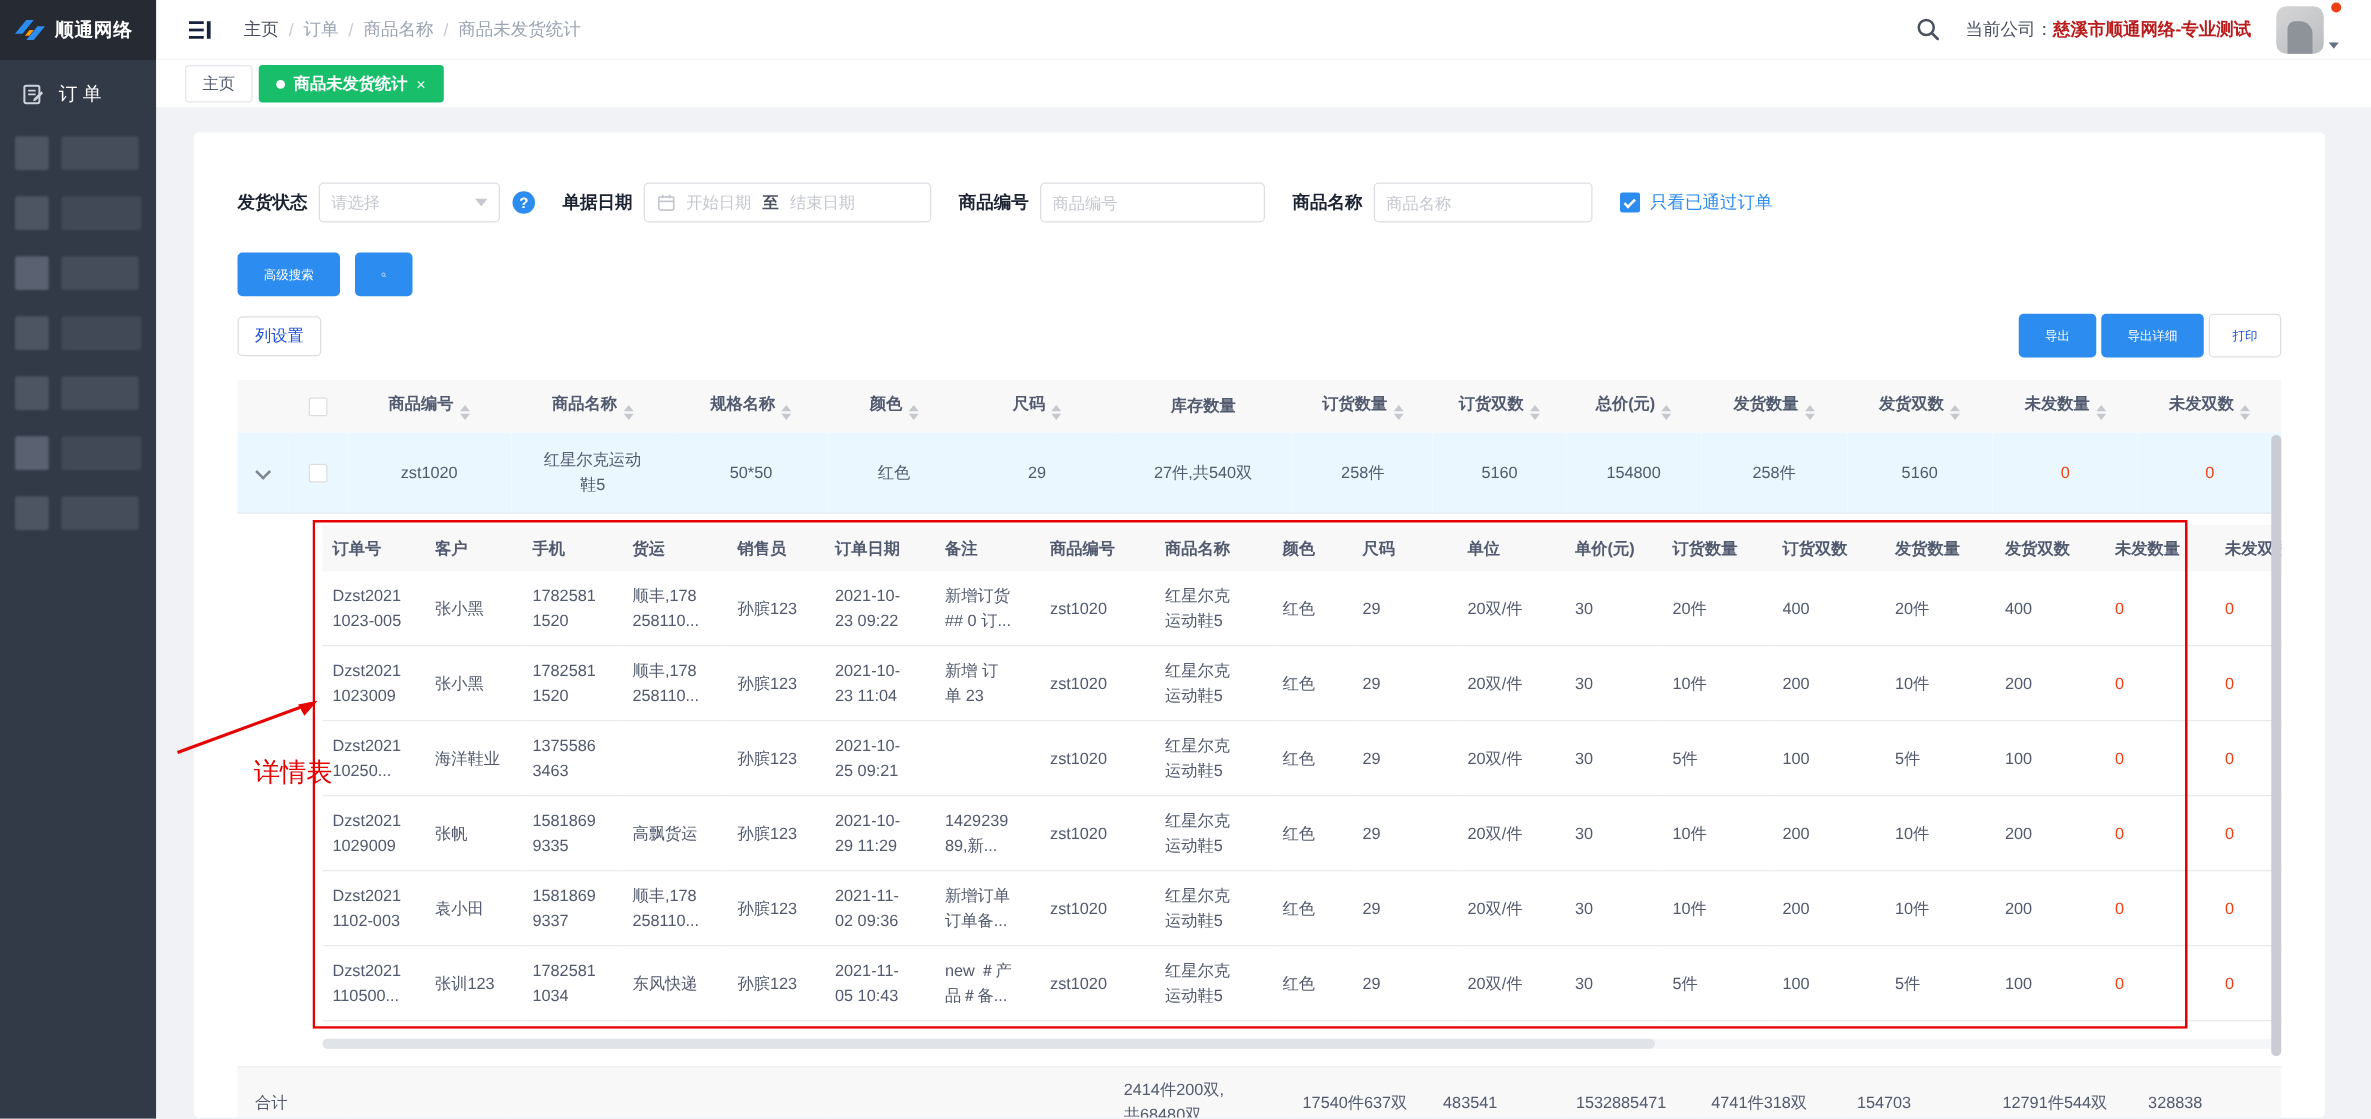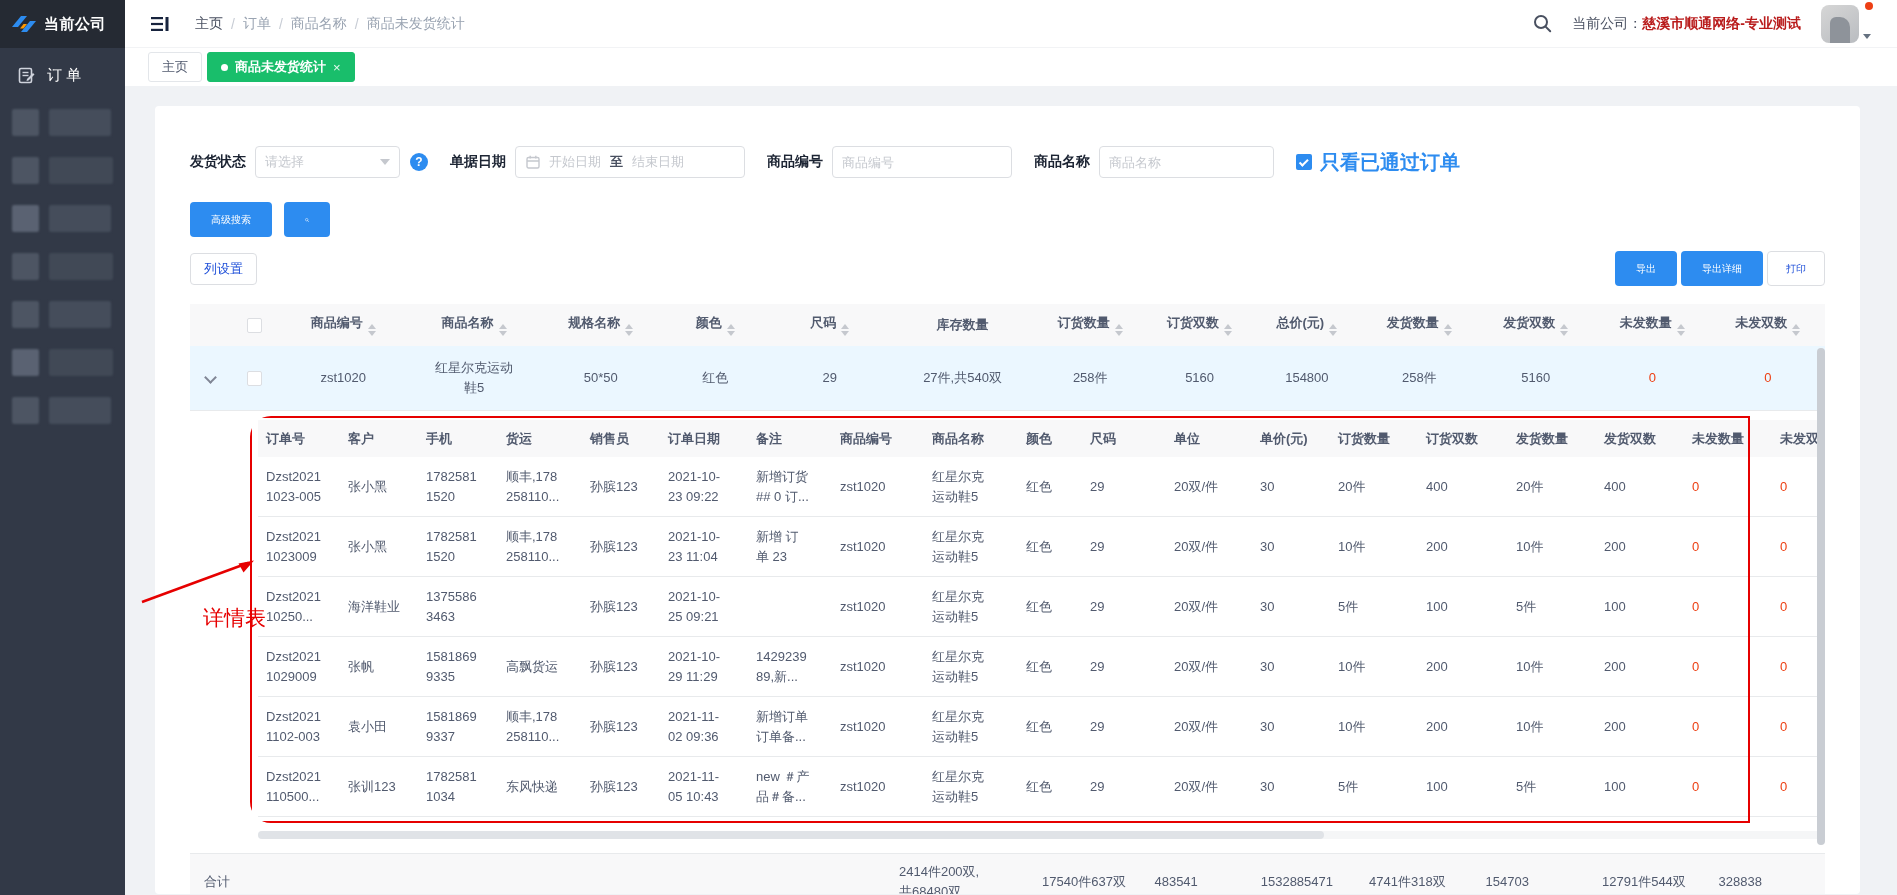--- a/index.html
+++ b/index.html
@@ -57,21 +57,21 @@
   .ph { color:#c5c8ce; font-size:13px; }
   .sel-caret { width:0; height:0; border-left:5px solid transparent; border-right:5px solid transparent; border-top:6px solid #c5c8ce; }
   .help { width:18px; height:18px; border-radius:50%; background:#2d8cf0; color:#fff; font-size:12px; font-weight:700; display:flex; align-items:center; justify-content:center; margin-left:10px; cursor:pointer; flex:none; }
   .date-input { width:230px; height:32px; border:1px solid #dcdee2; border-radius:4px; display:flex; align-items:center; gap:9px; padding:0 10px; cursor:pointer; background:#fff; }
   .date-to { color:#495060; font-size:13px; font-weight:700; }
   .inp { height:32px; border:1px solid #dcdee2; border-radius:4px; padding:0 9px; font-size:13px; color:#515a6e; outline:none; font-family:inherit; }
   .inp::placeholder { color:#c5c8ce; }
   .w180 { width:180px; } .w175 { width:175px; } .w200 { width:200px; }
   .cb { width:16px; height:16px; border-radius:2px; background:#2d8cf0; display:inline-flex; align-items:center; justify-content:center; cursor:pointer; flex:none; }
   .tick { width:9px; height:5px; border-left:2px solid #fff; border-bottom:2px solid #fff; transform:rotate(-45deg) translate(0,-1px); display:block; }
-  .cb-label { color:#2d8cf0; font-size:20px; margin-left:8px; cursor:pointer; white-space:nowrap;font-weight:bold; }
+  .cb-label { color:#2d8cf0; font-size:14px; margin-left:8px; cursor:pointer; white-space:nowrap; }
 
   
   .btn { border:none; border-radius:4px; font-size:10px; cursor:pointer; font-family:inherit; }
   .btn.blue { background:#2d8cf0; color:#fff; height:35px; padding:0 21px; }
   .btn.plain { background:#fff; color:#1d4ed8; border:1px solid #dcdee2; height:35px; padding:0 18px; }
   .btn.sm { height:32px; font-size:13px; padding:0 13px; }
   .icon-btn { width:46px; padding:0; display:inline-flex; align-items:center; justify-content:center; }
   .btn-row { margin-top:24px; display:flex; gap:12px; }
   .toolbar-row { margin-top:14px; display:flex; align-items:center; }
   .toolbar-row .spacer { flex:1; }
@@ -85,21 +85,21 @@
   .cbx { width:15px; height:15px; border:1px solid #dcdee2; border-radius:2px; background:#fff; display:inline-block; cursor:pointer; vertical-align:middle; }
   .chev { width:9px; height:9px; border-right:2px solid #808695; border-bottom:2px solid #808695; transform:rotate(45deg); display:inline-block; cursor:pointer; }
   .sort { display:inline-flex; flex-direction:column; margin-left:5px; vertical-align:-2px; cursor:pointer; }
   .sort i { width:0; height:0; border-left:4px solid transparent; border-right:4px solid transparent; display:block; }
   .sort .up { border-bottom:5px solid #c5c8ce; margin-bottom:2px; }
   .sort .dn { border-top:5px solid #c5c8ce; }
   .red { color:#ed4014; }
 
   
   .detail-td { padding:5px 0 14px 60px; background:#fff; }
-  .detail-wrap { position:relative; padding:4px 0 6px 8px; overflow:hidden;border-radius:21px; }
+  .detail-wrap { position:relative; padding:4px 0 6px 8px; overflow:hidden; }
   .red-rect { position:absolute; left:0; top:0; bottom:0; width:1500px; border:2px solid #e60000; pointer-events:none; z-index:5; }
   table.detail-table { width:1600px; table-layout:fixed; border-collapse:collapse; font-size:13px; color:#515a6e; }
   .detail-table thead th { background:#f8f8f9; height:37px; font-weight:700; text-align:left; padding:0 8px; white-space:nowrap; }
   .detail-table tbody td { padding:10px 8px; line-height:1.5; border-bottom:1px solid #e8eaec; white-space:pre-line; vertical-align:middle; }
   .hscroll { margin:8px 0 0 8px; height:8px; width:calc(100% - 8px); background:#f5f6f7; border-radius:4px; cursor:pointer; }
   .hthumb { width:68%; height:8px; background:#e0e3e7; border-radius:4px; }
 
   
   .main-table tfoot td { background:#f8f8f9; border-top:1px solid #e8eaec; height:54px; font-size:13px; color:#515a6e; text-align:left; padding:8px 8px; white-space:pre-line; line-height:1.55; vertical-align:middle; }
   .sum-label { padding-left:14px !important; }
@@ -115,21 +115,21 @@
 
 <div class="app">
 
   <aside class="sidebar">
     <div class="logo">
       <svg width="28" height="20" viewBox="0 0 28 20">
         <path d="M2 13 L11 2 L17 2 L8 13 Z" fill="#2d8cf0"></path>
         <path d="M11 18 L20 7 L26 7 L17 18 Z" fill="#2d8cf0"></path>
         <path d="M10 14.5 L13.5 10 L17 10 L13.5 14.5 Z" fill="#ff9900"></path>
       </svg>
-      <span class="logo-text">当前公司</span>
+      <span class="logo-text">顺通网络</span>
     </div>
     <div class="menu-item">
       <svg width="17" height="17" viewBox="0 0 17 17">
         <rect x="1.5" y="1.5" width="12" height="14" rx="1.5" fill="none" stroke="#cfd3dc" stroke-width="1.6"></rect>
         <line x1="4.5" y1="5.5" x2="10.5" y2="5.5" stroke="#cfd3dc" stroke-width="1.4"></line>
         <line x1="4.5" y1="8.5" x2="10.5" y2="8.5" stroke="#cfd3dc" stroke-width="1.4"></line>
         <path d="M9 12 L15 6 L16.5 7.5 L10.5 13.5 L8.5 14 Z" fill="#cfd3dc"></path>
       </svg>
       <span>订 单</span>
     </div>

